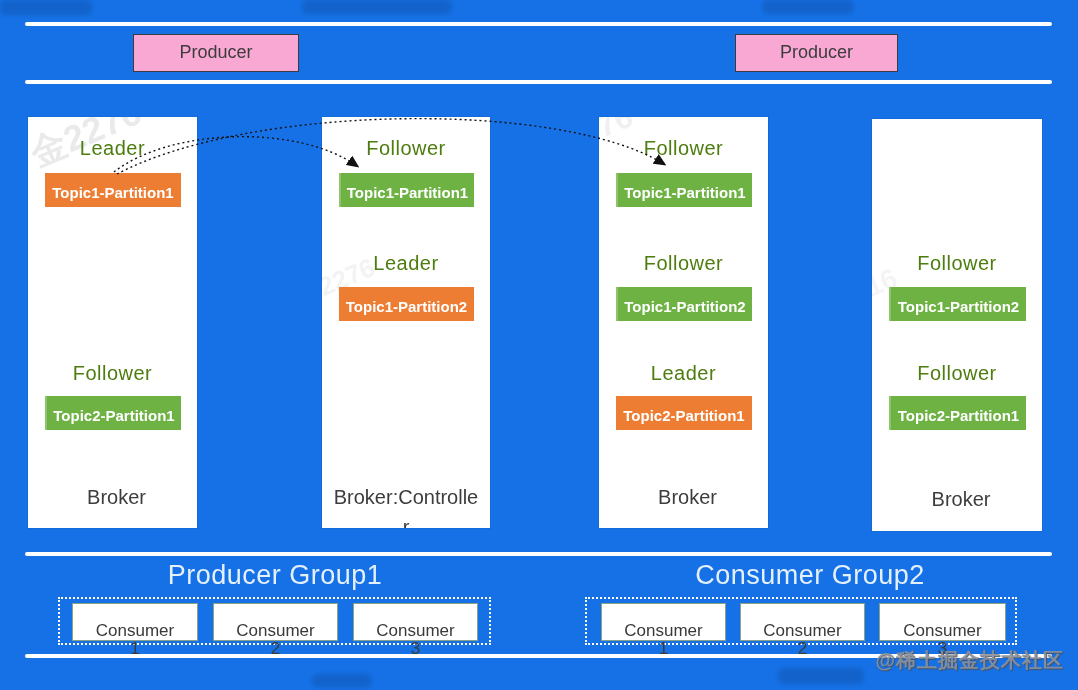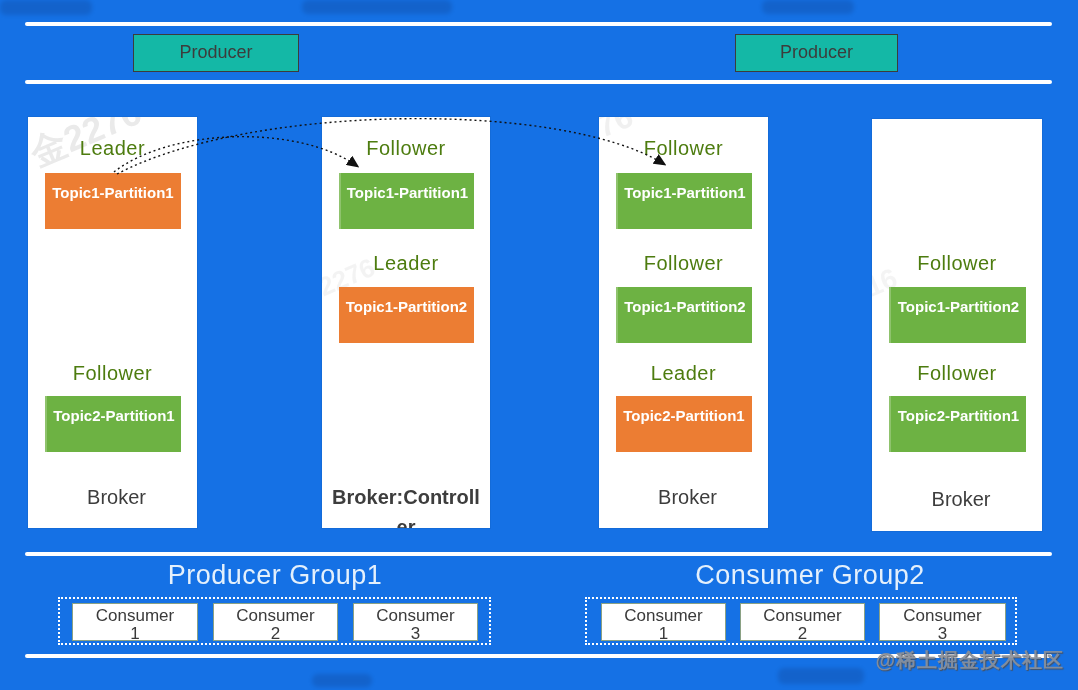--- a/index.html
+++ b/index.html
@@ -1,35 +1,35 @@
 <!DOCTYPE html>
 <html><head>
 <meta charset="utf-8">
 <style>
   html,body{margin:0;padding:0;}
   body{font-family:"Liberation Sans","DejaVu Sans",sans-serif;}
   .canvas{position:relative;width:1078px;height:690px;background:#1571E5;overflow:hidden;}
   .hline{position:absolute;left:25px;width:1027px;height:4px;background:#ffffff;border-radius:2px;}
-  .producer{position:absolute;top:34px;height:38px;background:#14b8a6;border:1px solid #3c3c3c;
+  .producer{position:absolute;top:34px;height:38px;background:#f9a8d4;border:1px solid #3c3c3c;
             box-sizing:border-box;text-align:center;line-height:35px;font-size:18px;color:#3c3c3c;}
   .broker-col{position:absolute;background:#ffffff;overflow:hidden;box-shadow:0 0 0 1px rgba(0,0,0,0.05);}
   .role{position:absolute;left:0;width:100%;text-align:center;font-size:20px;line-height:30px;
         color:#4d7c0f;font-weight:400;letter-spacing:0.5px;}
-  .part{position:absolute;left:17px;right:16px;height:56px;line-height:40px;text-align:center;
+  .part{position:absolute;left:17px;right:16px;height:34px;line-height:40px;text-align:center;
         color:#ffffff;font-weight:700;font-size:15px;}
   .part.leader{background:#EC7D33;}
   .part.follower{background:#6DB243;border-left:2px solid #8fc36d;}
   .broker-name{position:absolute;left:8px;right:0;top:365px;text-align:center;font-size:20px;
                line-height:30px;color:#3d3d3d;word-break:break-all;}
   .arrow-layer{position:absolute;left:0;top:0;pointer-events:none;}
   .cg-title{position:absolute;text-align:center;font-size:27px;color:#E4F0FC;letter-spacing:0.5px;}
   .cg-dashed{position:absolute;height:48px;border:2px dotted #ffffff;box-sizing:border-box;}
   .consumer-box{position:absolute;top:4px;height:38px;background:#ffffff;border:1px solid #8aa184;
                 box-sizing:border-box;text-align:center;font-size:17px;line-height:18px;
-                color:#3a3a3a;padding-top:3px;}
+                color:#3a3a3a;padding-top:18px;}
   .consumer-box span{display:block;}
   .wm-faded{position:absolute;color:#d9d9d9;font-weight:700;transform:rotate(-23deg);
             pointer-events:none;white-space:nowrap;}
   .wm-dark{position:absolute;background:#0a1a4a;opacity:0.16;border-radius:6px;filter:blur(2px);
            pointer-events:none;}
   .wm-corner{position:absolute;right:14px;top:647px;font-size:20px;font-weight:700;color:#8b9099;
              text-shadow:1px 1px 1px #4a4f58;opacity:0.92;letter-spacing:1px;z-index:5;}
 </style>
 </head>
 <body>
@@ -59,21 +59,21 @@
     <div class="part follower" style="top:279px;">Topic2-Partition1</div>
     <div class="broker-name">Broker</div>
   </div>
 
   <div class="broker-col" style="left:322px;top:117px;width:168px;height:411px;">
     <div class="wm-faded" style="left:-4px;top:145px;font-size:26px;opacity:0.45;color:#e6e6e6;">2276</div>
     <div class="role" style="top:16px;">Follower</div>
     <div class="part follower" style="top:56px;">Topic1-Partition1</div>
     <div class="role" style="top:131px;">Leader</div>
     <div class="part leader" style="top:170px;">Topic1-Partition2</div>
-    <div class="broker-name" style="left:10px;right:10px;font-weight:bold;">Broker:Controller</div>
+    <div class="broker-name" style="left:10px;right:10px;">Broker:Controller</div>
   </div>
 
   <div class="broker-col" style="left:599px;top:117px;width:169px;height:411px;">
     <div class="wm-faded" style="left:-2px;top:-14px;font-size:32px;opacity:0.5;color:#e3e3e3;">76</div>
     <div class="role" style="top:16px;">Follower</div>
     <div class="part follower" style="top:56px;">Topic1-Partition1</div>
     <div class="role" style="top:131px;">Follower</div>
     <div class="part follower" style="top:170px;">Topic1-Partition2</div>
     <div class="role" style="top:241px;">Leader</div>
     <div class="part leader" style="top:279px;">Topic2-Partition1</div>

